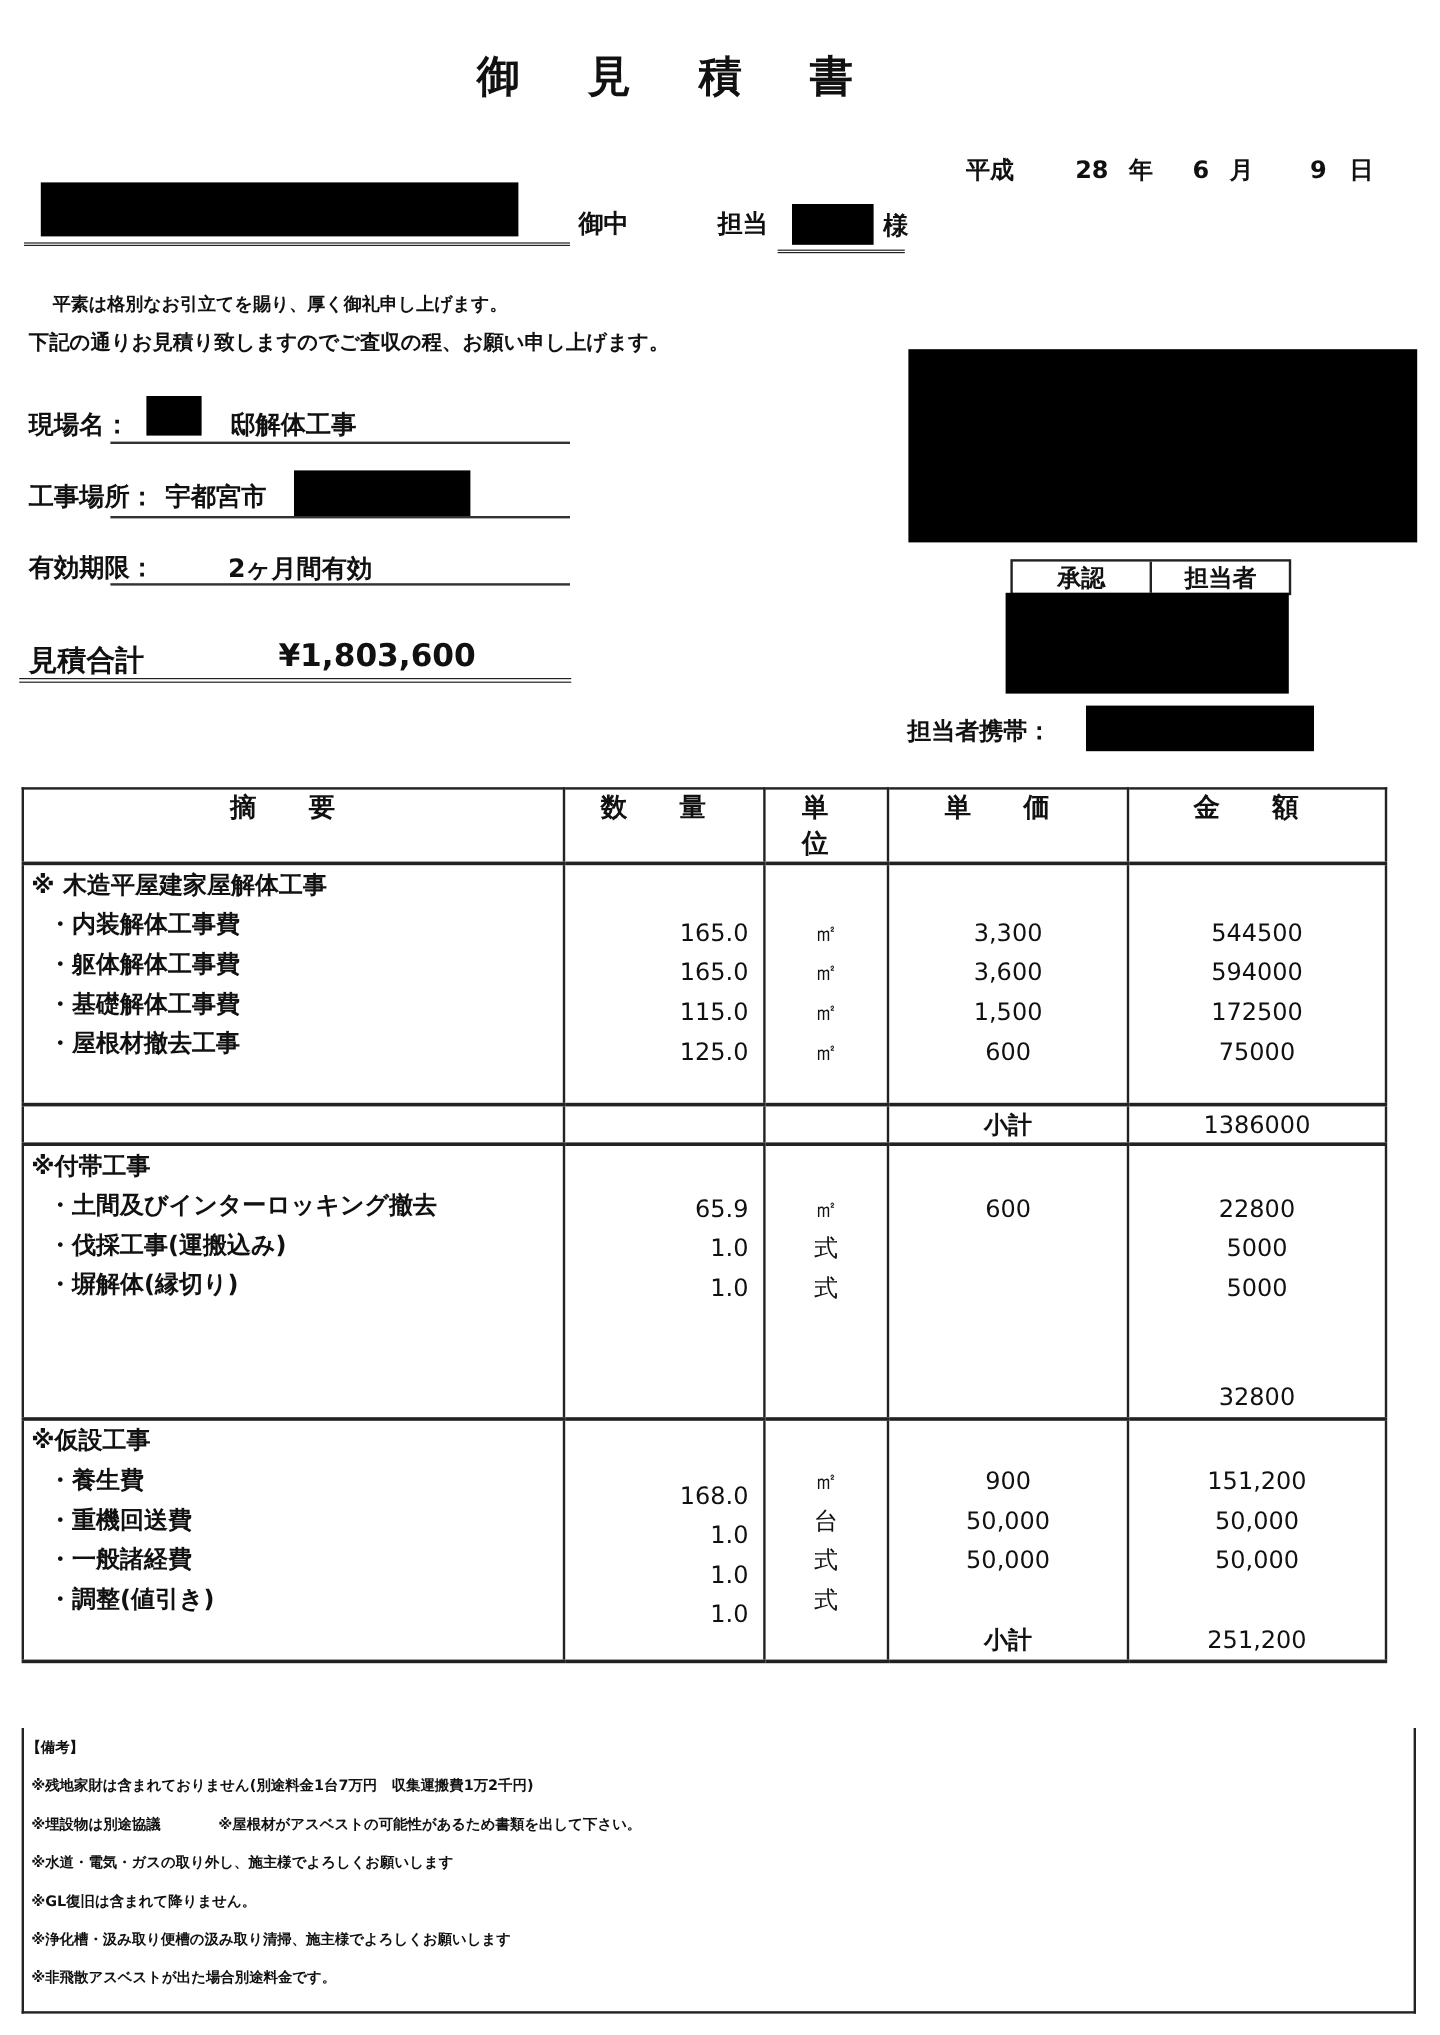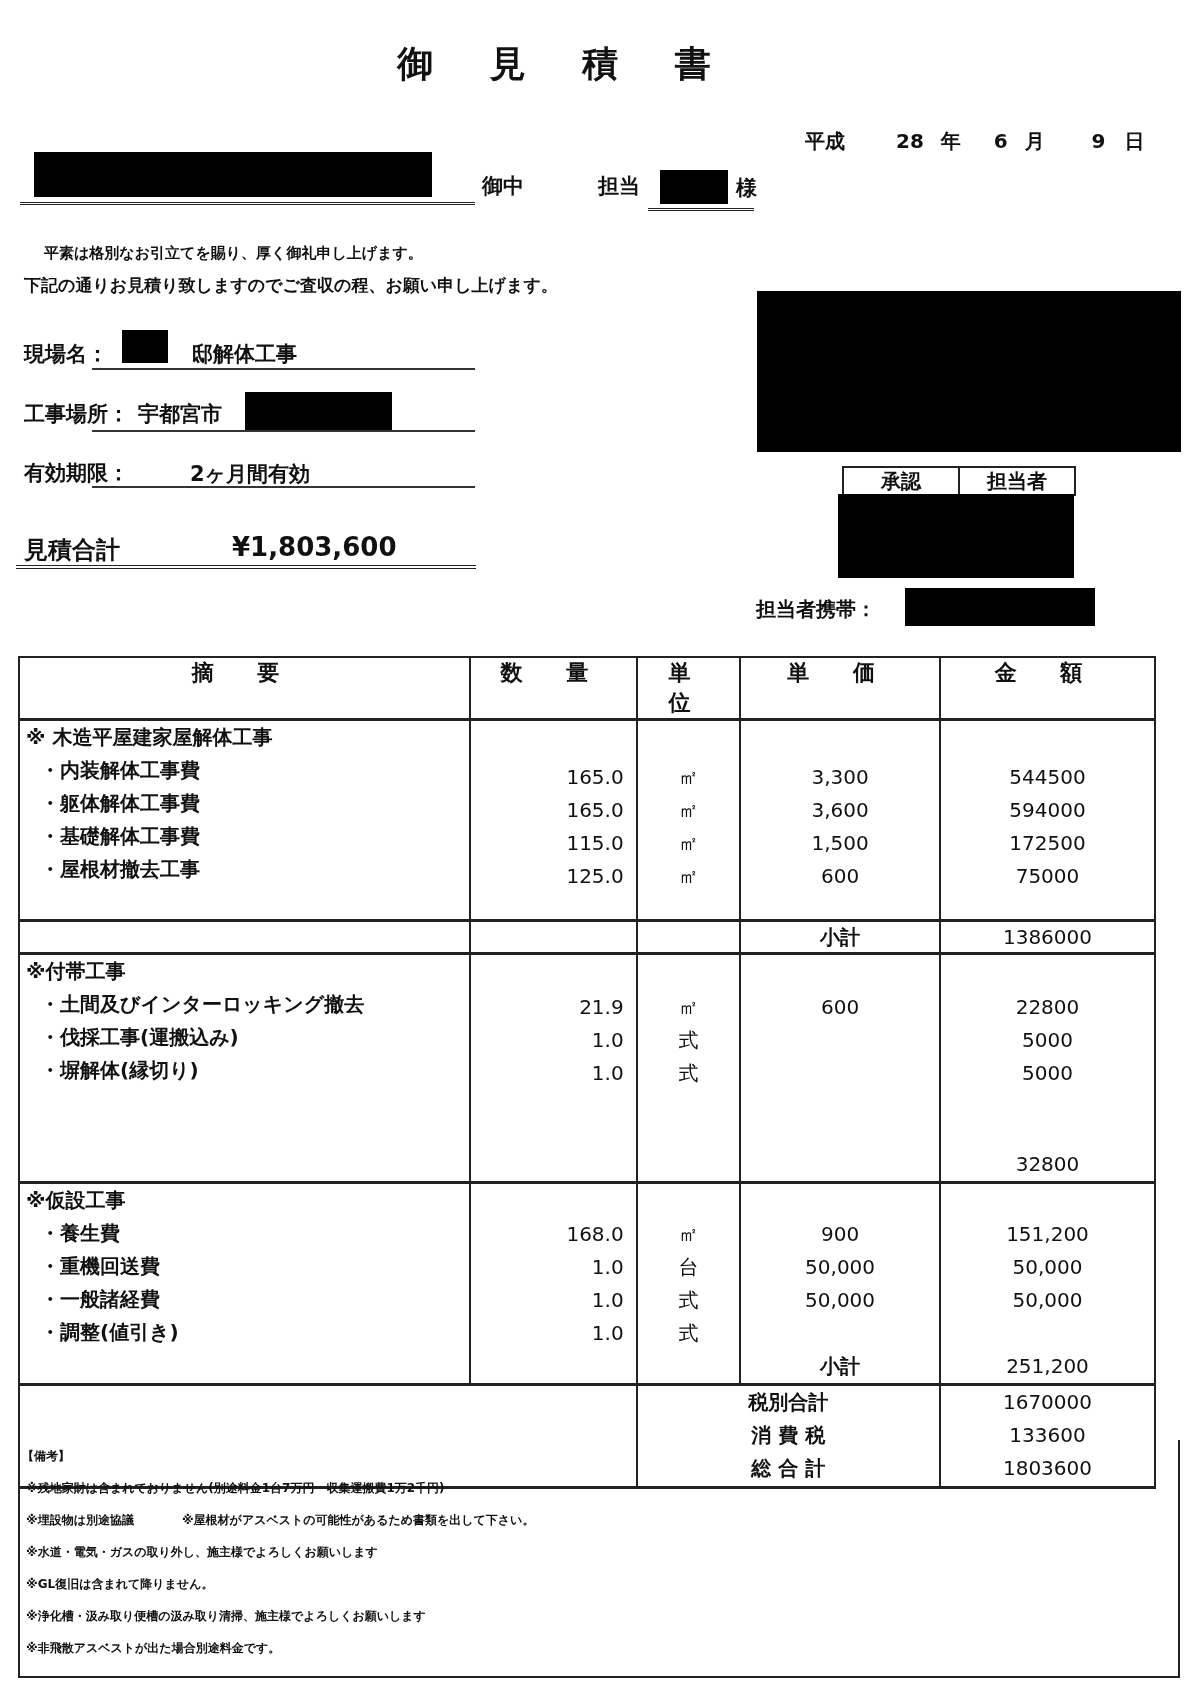--- a/index.html
+++ b/index.html
@@ -142,21 +142,21 @@
   </tr>
 
   <tr class="sec-end">
     <td style="height:226px;padding-left:6px;">
       <div class="line">※付帯工事</div>
       <div class="line" style="padding-left:14px;">・土間及びインターロッキング撤去</div>
       <div class="line" style="padding-left:14px;">・伐採工事(運搬込み)</div>
       <div class="line" style="padding-left:14px;">・塀解体(縁切り)</div>
     </td>
     <td class="r" style="padding-top:36px;font-weight:normal;">
-      <div class="line">21.9</div>
+      <div class="line">65.9</div>
       <div class="line">1.0</div>
       <div class="line">1.0</div>
     </td>
     <td class="ctr" style="padding-top:36px;font-weight:normal;">
       <div class="line">㎡</div>
       <div class="line">式</div>
       <div class="line">式</div>
     </td>
     <td class="ctr" style="padding-top:36px;font-weight:normal;">
       <div class="line">600</div>
@@ -172,21 +172,21 @@
   </tr>
 
   <tr class="sec-end">
     <td style="height:194px;padding-left:6px;">
       <div class="line">※仮設工事</div>
       <div class="line" style="padding-left:14px;">・養生費</div>
       <div class="line" style="padding-left:14px;">・重機回送費</div>
       <div class="line" style="padding-left:14px;">・一般諸経費</div>
       <div class="line" style="padding-left:14px;">・調整(値引き)</div>
     </td>
-    <td class="r" style="padding-top:34px;font-weight:normal;">
+    <td class="r" style="padding-top:46px;font-weight:normal;">
       <div class="line">168.0</div>
       <div class="line">1.0</div>
       <div class="line">1.0</div>
       <div class="line">1.0</div>
     </td>
     <td class="ctr" style="padding-top:34px;font-weight:normal;">
       <div class="line">㎡</div>
       <div class="line">台</div>
       <div class="line">式</div>
       <div class="line">式</div>
@@ -200,33 +200,20 @@
     </td>
     <td class="ctr" style="padding-top:34px;font-weight:normal;">
       <div class="line">151,200</div>
       <div class="line">50,000</div>
       <div class="line">50,000</div>
       <div class="line"></div>
       <div class="line">251,200</div>
     </td>
   </tr>
 
-  <tr class="sec-end">
-    <td colspan="2" style="height:100px;border-right:none;"></td>
-    <td colspan="2" class="ctr" style="border-left:2px solid #222;">
-      <div class="line">税別合計</div>
-      <div class="line">消 費 税</div>
-      <div class="line">総 合 計</div>
-    </td>
-    <td class="ctr" style="font-weight:normal;">
-      <div class="line">1670000</div>
-      <div class="line">133600</div>
-      <div class="line">1803600</div>
-    </td>
-  </tr>
 </tbody>
   </table>
 
 <div class="remarks">
   <div class="line" style="padding-left:2px;">【備考】</div>
   <div class="line">※残地家財は含まれておりません(別途料金1台7万円　収集運搬費1万2千円)</div>
   <div class="line">※埋設物は別途協議　　　　※屋根材がアスベストの可能性があるため書類を出して下さい。</div>
   <div class="line">※水道・電気・ガスの取り外し、施主様でよろしくお願いします</div>
   <div class="line">※GL復旧は含まれて降りません。</div>
   <div class="line">※浄化槽・汲み取り便槽の汲み取り清掃、施主様でよろしくお願いします</div>

